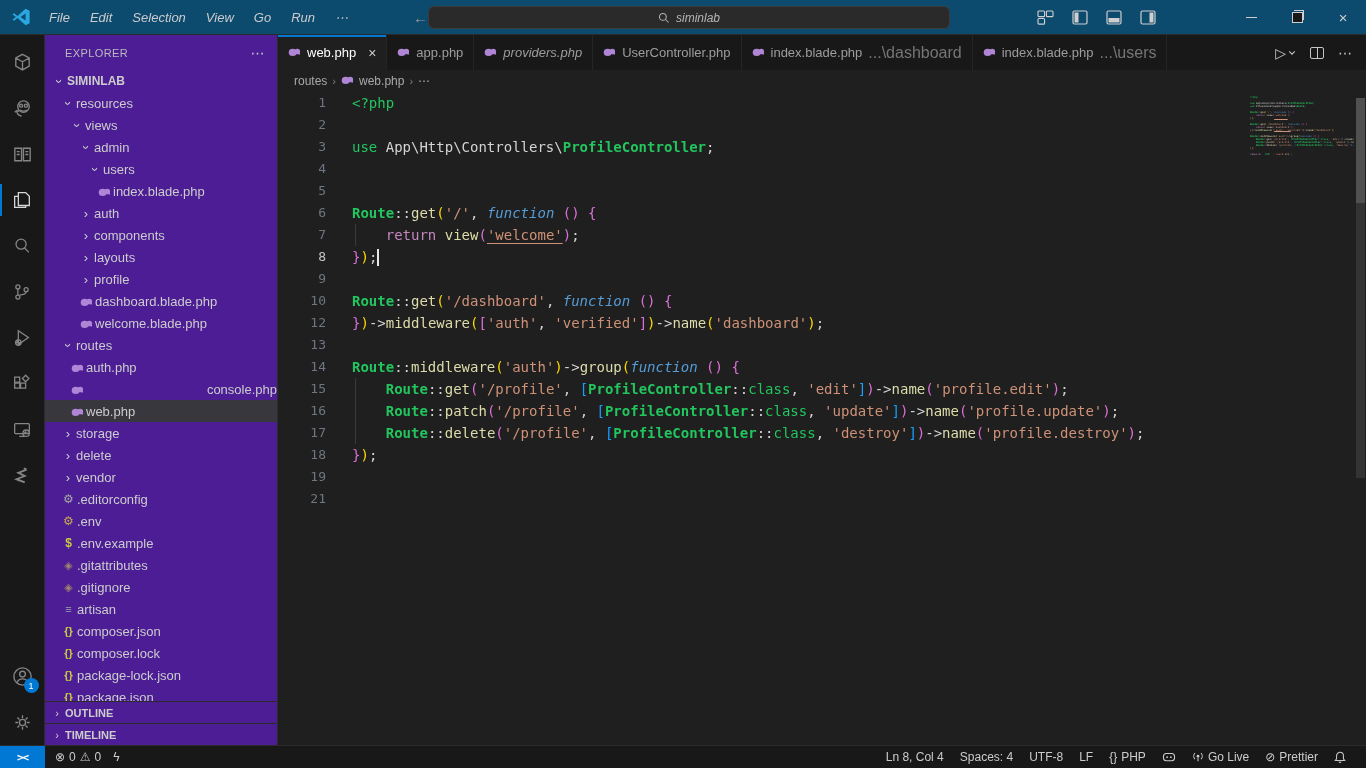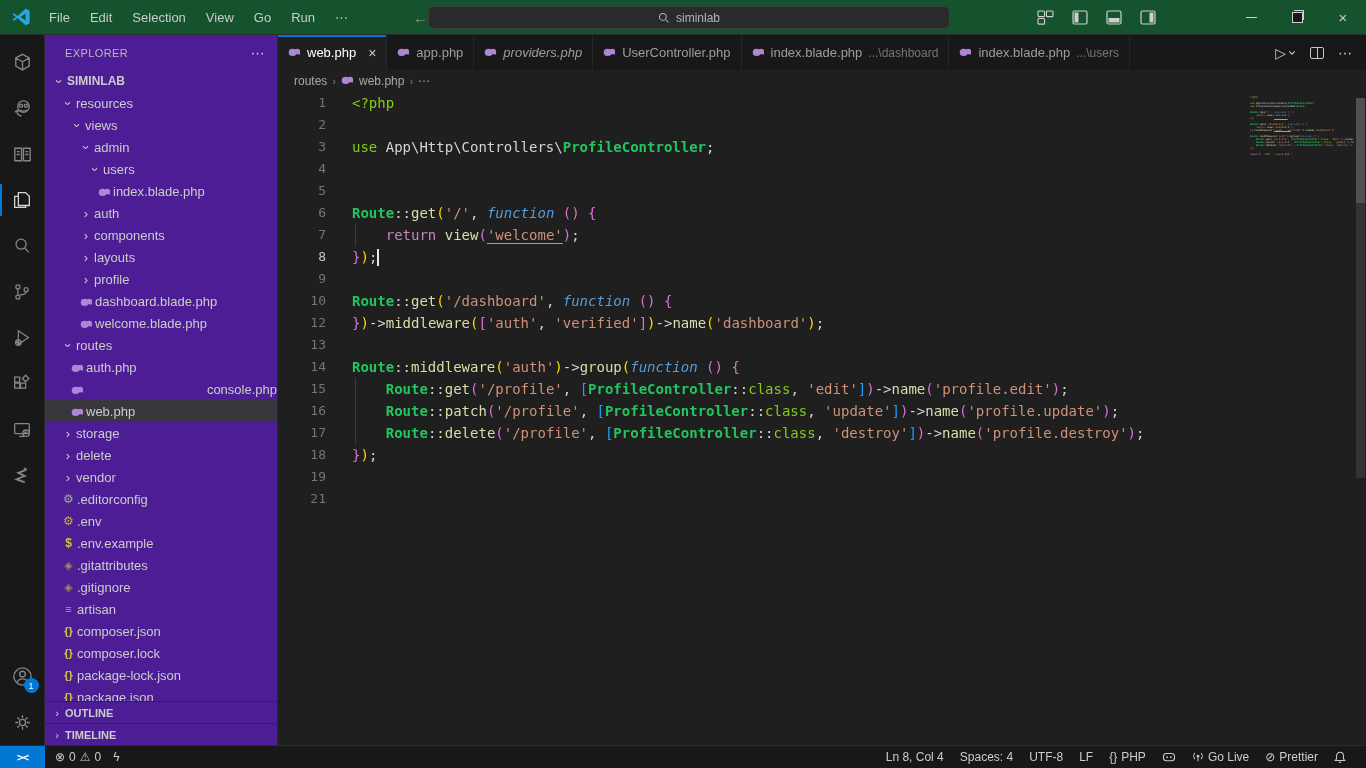--- a/index.html
+++ b/index.html
@@ -1,21 +1,21 @@
 <!DOCTYPE html>
 <html><head>
 <meta charset="utf-8">
 <style>
   * { margin:0; padding:0; box-sizing:border-box; }
   html,body { width:1366px; height:768px; overflow:hidden; background:#181818;
     font-family:"Liberation Sans", sans-serif; color:#cccccc; }
 
   
-  .titlebar { height:35px; display:flex; align-items:center; background:#14532d;
-    border-bottom:1px solid #2b2b2b; position:relative; }
+  .titlebar { height:35px; display:flex; align-items:center; background:#0c4a6e;
+    border-bottom:1px solid #2b2b2b; position:relative;font-style:italic; }
   .vscode-logo { width:22px; height:22px; margin:0 8px 0 10px; flex:0 0 auto; }
   .menus { display:flex; gap:2px; }
   .menu-item { padding:4px 9px; font-size:13px; color:#cccccc; border-radius:5px; cursor:default; }
   .nav-arrows { display:flex; gap:14px; margin-left:56px; font-size:15px; color:#b9b9b9; }
   .nav-arrows .back { color:#9a9a9a; }
   .command-center { position:absolute; left:428px; top:6px; width:522px; height:23px;
     background:#2a2a2a; border:1px solid #3c3c3c; border-radius:6px;
     display:flex; align-items:center; justify-content:center; gap:6px;
     color:#b5b5b5; font-size:12px; }
   .cc-action { display:flex; align-items:center; gap:2px; margin-left:14px; color:#c2c2c2; }
@@ -66,21 +66,21 @@
 
   
   .editor-area { flex:1; display:flex; flex-direction:column; background:#1f1f1f; min-width:0; }
   .tabbar { height:35px; background:#181818; display:flex; align-items:stretch; }
   .tabs { display:flex; }
   .tab { display:flex; align-items:center; gap:6px; padding:0 10px; font-size:13px;
     color:#9d9d9d; background:#181818; border-right:1px solid #252526; position:relative; cursor:default; }
   .tab.active { background:#1f1f1f; color:#ffffff; }
   .tab.active::before { content:""; position:absolute; top:0; left:0; right:0; height:1.5px; background:#0078d4; }
   .tab.preview .tab-label { font-style:italic; }
-  .tab .suffix { font-size:12px; color:#767676; }
+  .tab .suffix { font-size:16px; color:#767676; }
   .tab .close { margin-left:6px; font-size:14px; color:#cccccc; }
   .editor-actions { margin-left:auto; display:flex; align-items:center; gap:14px; padding:0 14px;
     color:#c5c5c5; font-size:14px; }
   .run-group { display:flex; align-items:center; gap:2px; }
   .split-icon { width:14px; height:12px; border:1px solid #c5c5c5; border-radius:2px; position:relative; }
   .split-icon::after { content:""; position:absolute; left:6px; top:0; bottom:0; border-left:1px solid #c5c5c5; }
 
   .breadcrumb { height:22px; display:flex; align-items:center; gap:5px; padding-left:16px;
     font-size:12px; color:#a9a9a9; background:#1f1f1f; }
   .breadcrumb .sep { font-size:11px; color:#808080; }
@@ -88,21 +88,21 @@
   
   .code-region { flex:1; position:relative; overflow:hidden;
     font-family:"DejaVu Sans Mono","Liberation Mono",monospace; }
   .code-scroll { position:absolute; inset:0 24px 0 0; }
   .code-line { display:flex; height:22px; line-height:22px; font-size:14px; }
   .ln { width:48px; flex:0 0 auto; text-align:right; margin-right:26px; color:#6e7681; font-size:13px; }
   .ln-active { color:#c6c6c6; }
   .line-body { white-space:pre; position:relative; color:#d4d4d4; }
   .indent-guide { position:absolute; left:3px; top:0; bottom:0; border-left:1px solid #3a3a3a; }
   .cursor { display:inline-block; width:1.5px; height:17px; background:#e8e8e8; vertical-align:middle; margin-top:-2px; }
-  .tok-kw  { color:#84cc16; }
+  .tok-kw  { color:#22c55e; }
   .tok-kwi { color:#569cd6; font-style:italic; }
   .tok-ctl { color:#c586c0; }
   .tok-cls { color:#22c55e;font-weight:bold; }
   .tok-fn  { color:#dcdcaa; }
   .tok-str { color:#ce9178; }
   .tok-lnk { color:#ce9178; text-decoration:underline; text-underline-offset:3px; }
   .tok-pun { color:#d4d4d4; }
   .tok-b1  { color:#ffd700; }
   .tok-b2  { color:#da70d6; }
   .tok-b3  { color:#179fff; }

